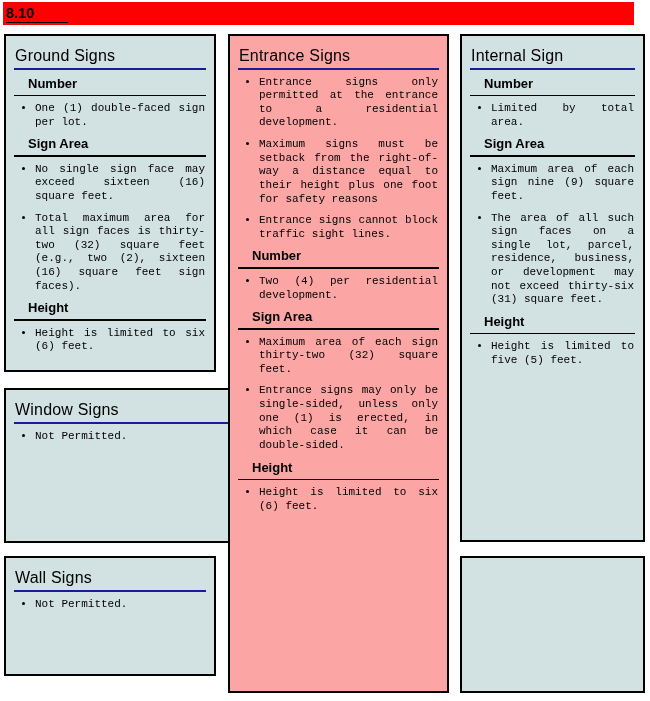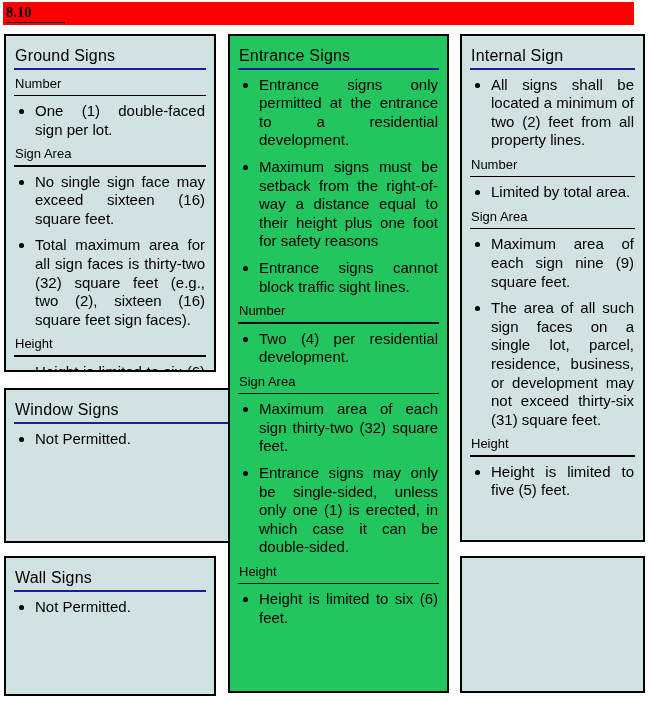--- a/index.html
+++ b/index.html
@@ -13,21 +13,20 @@
   }
   
   .header-bar {
     position: absolute;
     left: 3px; top: 2px;
     width: 631px; height: 23px;
     display: flex;
     align-items: center;
     box-sizing: border-box;
     padding: 0 2px 0 3px;
-    font-family: Liberation Serif, serif;
   }
   .header-text {
     display: inline-flex;
     align-items: baseline;
     font-weight: bold;
     font-size: 14.5px;
     color: #000000;
     border-bottom: 1.6px solid #000000;
     padding-bottom: 1px;
     white-space: nowrap;
@@ -36,53 +35,53 @@
   
   .box {
     position: absolute;
     border: 2px solid #000000;
     box-sizing: border-box;
     padding: 4px 8px 4px 8px;
     overflow: hidden;
   }
   .box-ground-signs   { left: 4px;   top: 34px;  width: 212px; height: 338px; }
   .box-window-signs   { left: 4px;   top: 388px; width: 242px; height: 155px; }
-  .box-wall-signs     { left: 4px;   top: 556px; width: 212px; height: 140px; }
+  .box-wall-signs     { left: 4px;   top: 556px; width: 212px; height: 120px; }
   .box-entrance-signs { left: 228px; top: 34px;  width: 221px; height: 659px; }
   .box-internal-signs { left: 460px; top: 34px;  width: 185px; height: 508px; }
   .box-blank          { left: 460px; top: 556px; width: 185px; height: 137px; }
   
   .card-title {
     font-size: 16px;
     font-weight: normal;
     letter-spacing: 0.2px;
     color: #000000;
     margin: 7px 0 0 1px;
     line-height: 1.1;
   }
   .title-rule {
     height: 2px;
     margin: 3px 0 3px 0;
   }
   .subheading {
     font-size: 13px;
-    font-weight: normal;
+    font-weight: bold;
     color: #000000;
-    margin: 7px 0 0 1px;
+    margin: 7px 0 0 14px;
     line-height: 1.15;
   }
   .sub-rule {
     height: 1.5px;
     margin: 3px 0 2px 0;
   }
   .bullet-list {
     margin: 6px 0 2px 0;
     padding-left: 21px;
-    font-family: Liberation Sans, sans-serif;
-    font-size: 15px;
+    font-family: Liberation Mono, monospace;
+    font-size: 11px;
     color: #000000;
   }
   .bullet-list li {
     margin-bottom: 8px;
     line-height: 1.24;
     text-align: justify;
     padding-right: 1px;
   }
 </style>
 </head>
@@ -123,21 +122,21 @@
           <li>Not Permitted.</li>
         </ul>
       </div>
       <div class="box box-wall-signs" style="background: rgb(210, 226, 226); border-color: rgb(0, 0, 0);">
         <div class="card-title">Wall Signs</div>
         <div class="title-rule" style="background: rgb(26, 26, 156);"></div>
         <ul class="bullet-list">
           <li>Not Permitted.</li>
         </ul>
       </div>
-      <div class="box box-entrance-signs" style="background: #22c55e; border-color: rgb(0, 0, 0);">
+      <div class="box box-entrance-signs" style="background: #fca5a5; border-color: rgb(0, 0, 0);">
         <div class="card-title">Entrance Signs</div>
         <div class="title-rule" style="background: rgb(26, 26, 156);"></div>
         <ul class="bullet-list">
           <li>Entrance signs only permitted at the entrance to a residential development.</li>
           <li>Maximum signs must be setback from the right-of-way a distance equal to their height plus one foot for safety reasons</li>
           <li>Entrance signs cannot block traffic sight lines.</li>
         </ul>
         <div class="subheading">Number</div>
         <div class="sub-rule" style="background: rgb(0, 0, 0);"></div>
         <ul class="bullet-list">
@@ -151,23 +150,20 @@
         </ul>
         <div class="subheading">Height</div>
         <div class="sub-rule" style="background: rgb(0, 0, 0);"></div>
         <ul class="bullet-list">
           <li>Height is limited to six (6) feet.</li>
         </ul>
       </div>
       <div class="box box-internal-signs" style="background: rgb(210, 226, 226); border-color: rgb(0, 0, 0);">
         <div class="card-title">Internal Sign</div>
         <div class="title-rule" style="background: rgb(26, 26, 156);"></div>
-        <ul class="bullet-list">
-          <li>All signs shall be located a minimum of two (2) feet from all property lines.</li>
-        </ul>
         <div class="subheading">Number</div>
         <div class="sub-rule" style="background: rgb(0, 0, 0);"></div>
         <ul class="bullet-list">
           <li>Limited by total area.</li>
         </ul>
         <div class="subheading">Sign Area</div>
         <div class="sub-rule" style="background: rgb(0, 0, 0);"></div>
         <ul class="bullet-list">
           <li>Maximum area of each sign nine (9) square feet.</li>
           <li>The area of all such sign faces on a single lot, parcel, residence, business, or development may not exceed thirty-six (31) square feet.</li>

